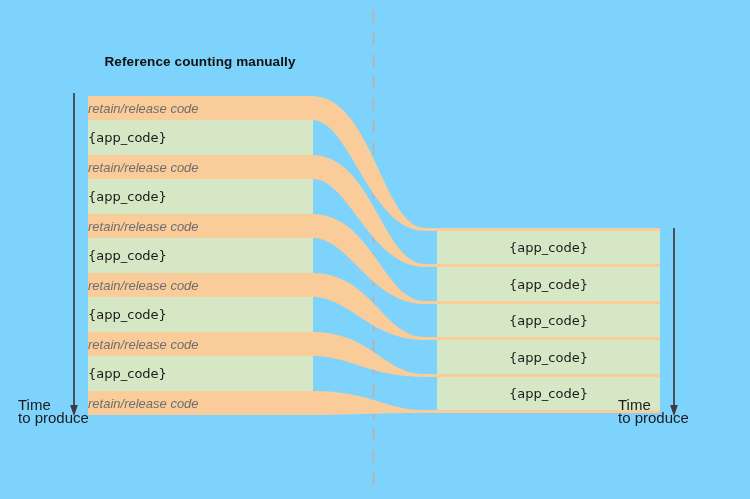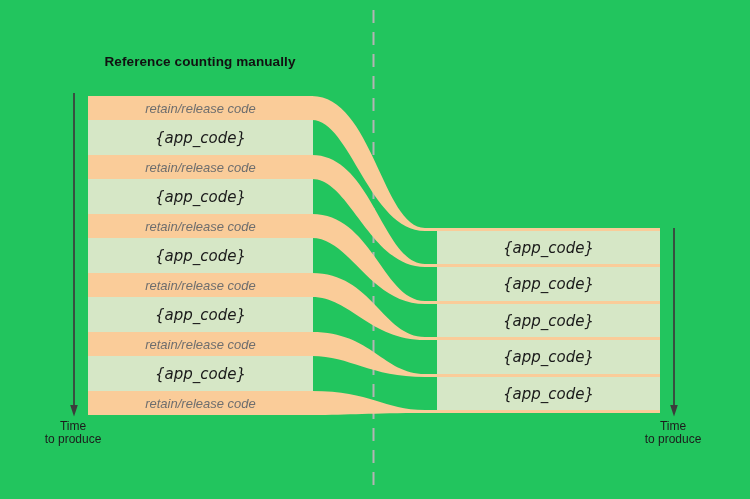--- a/index.html
+++ b/index.html
@@ -1,55 +1,55 @@
 <!DOCTYPE html>
 <html style="--orange: #facc99; --green: #d6e7c6; --gray-text: #6e6e6e; --code-text: #1a1a1a; --dashed: #b4b4b4; --arrow: #3c3c3c;"><head>
 <meta charset="utf-8">
 <style>
   html,body{margin:0;padding:0;background:#ffffff;}
   .canvas{
-    position:relative;width:750px;height:499px;background:#22c55e;
+    position:relative;width:750px;height:499px;background:#7dd3fc;
     font-family:"Liberation Sans",sans-serif;overflow:hidden;
   }
   svg.layer{position:absolute;left:0;top:0;width:750px;height:499px;}
   .ribbon{fill:var(--orange);}
   .dashed{stroke:var(--dashed);stroke-width:2;stroke-dasharray:13 9;fill:none;}
   .axisline{stroke:var(--arrow);stroke-width:1.7;fill:none;}
   .axishead{fill:var(--arrow);}
   .title{
     position:absolute;top:54px;width:280px;text-align:center;
     font-size:13.5px;font-weight:bold;color:#111111;letter-spacing:.1px;
   }
   #title-left{left:60px;}
   #title-right{left:409px;}
   .stack-left{position:absolute;left:88px;top:96px;width:225px;}
-  .bar{display:flex;align-items:center;justify-content:center;}
+  .bar{display:flex;align-items:center;}
   .bar.orange{height:24px;background:var(--orange);}
   .bar.green{height:35px;background:var(--green);}
   .rr-label{
     font-style:italic;font-size:13px;color:var(--gray-text);
     font-family:"Liberation Sans",sans-serif;
   }
   .code-label{
-    font-style:italic;font-size:15px;color:var(--code-text);
+    font-size:13px;color:var(--code-text);
     font-family:"DejaVu Sans",sans-serif;
   }
   .stack-right{position:absolute;left:437px;top:228px;width:223px;height:185px;}
   .rbar{
     position:absolute;left:0;width:223px;background:var(--green);
     display:flex;align-items:center;justify-content:center;
   }
   .rbar:nth-of-type(1){top:3px;height:33px;}
   .rbar:nth-of-type(2){top:39px;height:34px;}
   .rbar:nth-of-type(3){top:76px;height:33px;}
   .rbar:nth-of-type(4){top:112px;height:34px;}
   .rbar:nth-of-type(5){top:149px;height:33px;}
   .time-label{
-    position:absolute;top:420px;width:110px;text-align:center;
-    font-size:12px;line-height:12.5px;color:#1c1c1c;
+    position:absolute;top:399px;width:110px;text-align:left;
+    font-size:15px;line-height:12.5px;color:#1c1c1c;
   }
   #time-left{left:18px;}
   #time-right{left:618px;}
 </style>
 </head>
 <body>
 
 <div class="canvas">
 
   <svg class="layer" viewBox="0 0 750 499">

